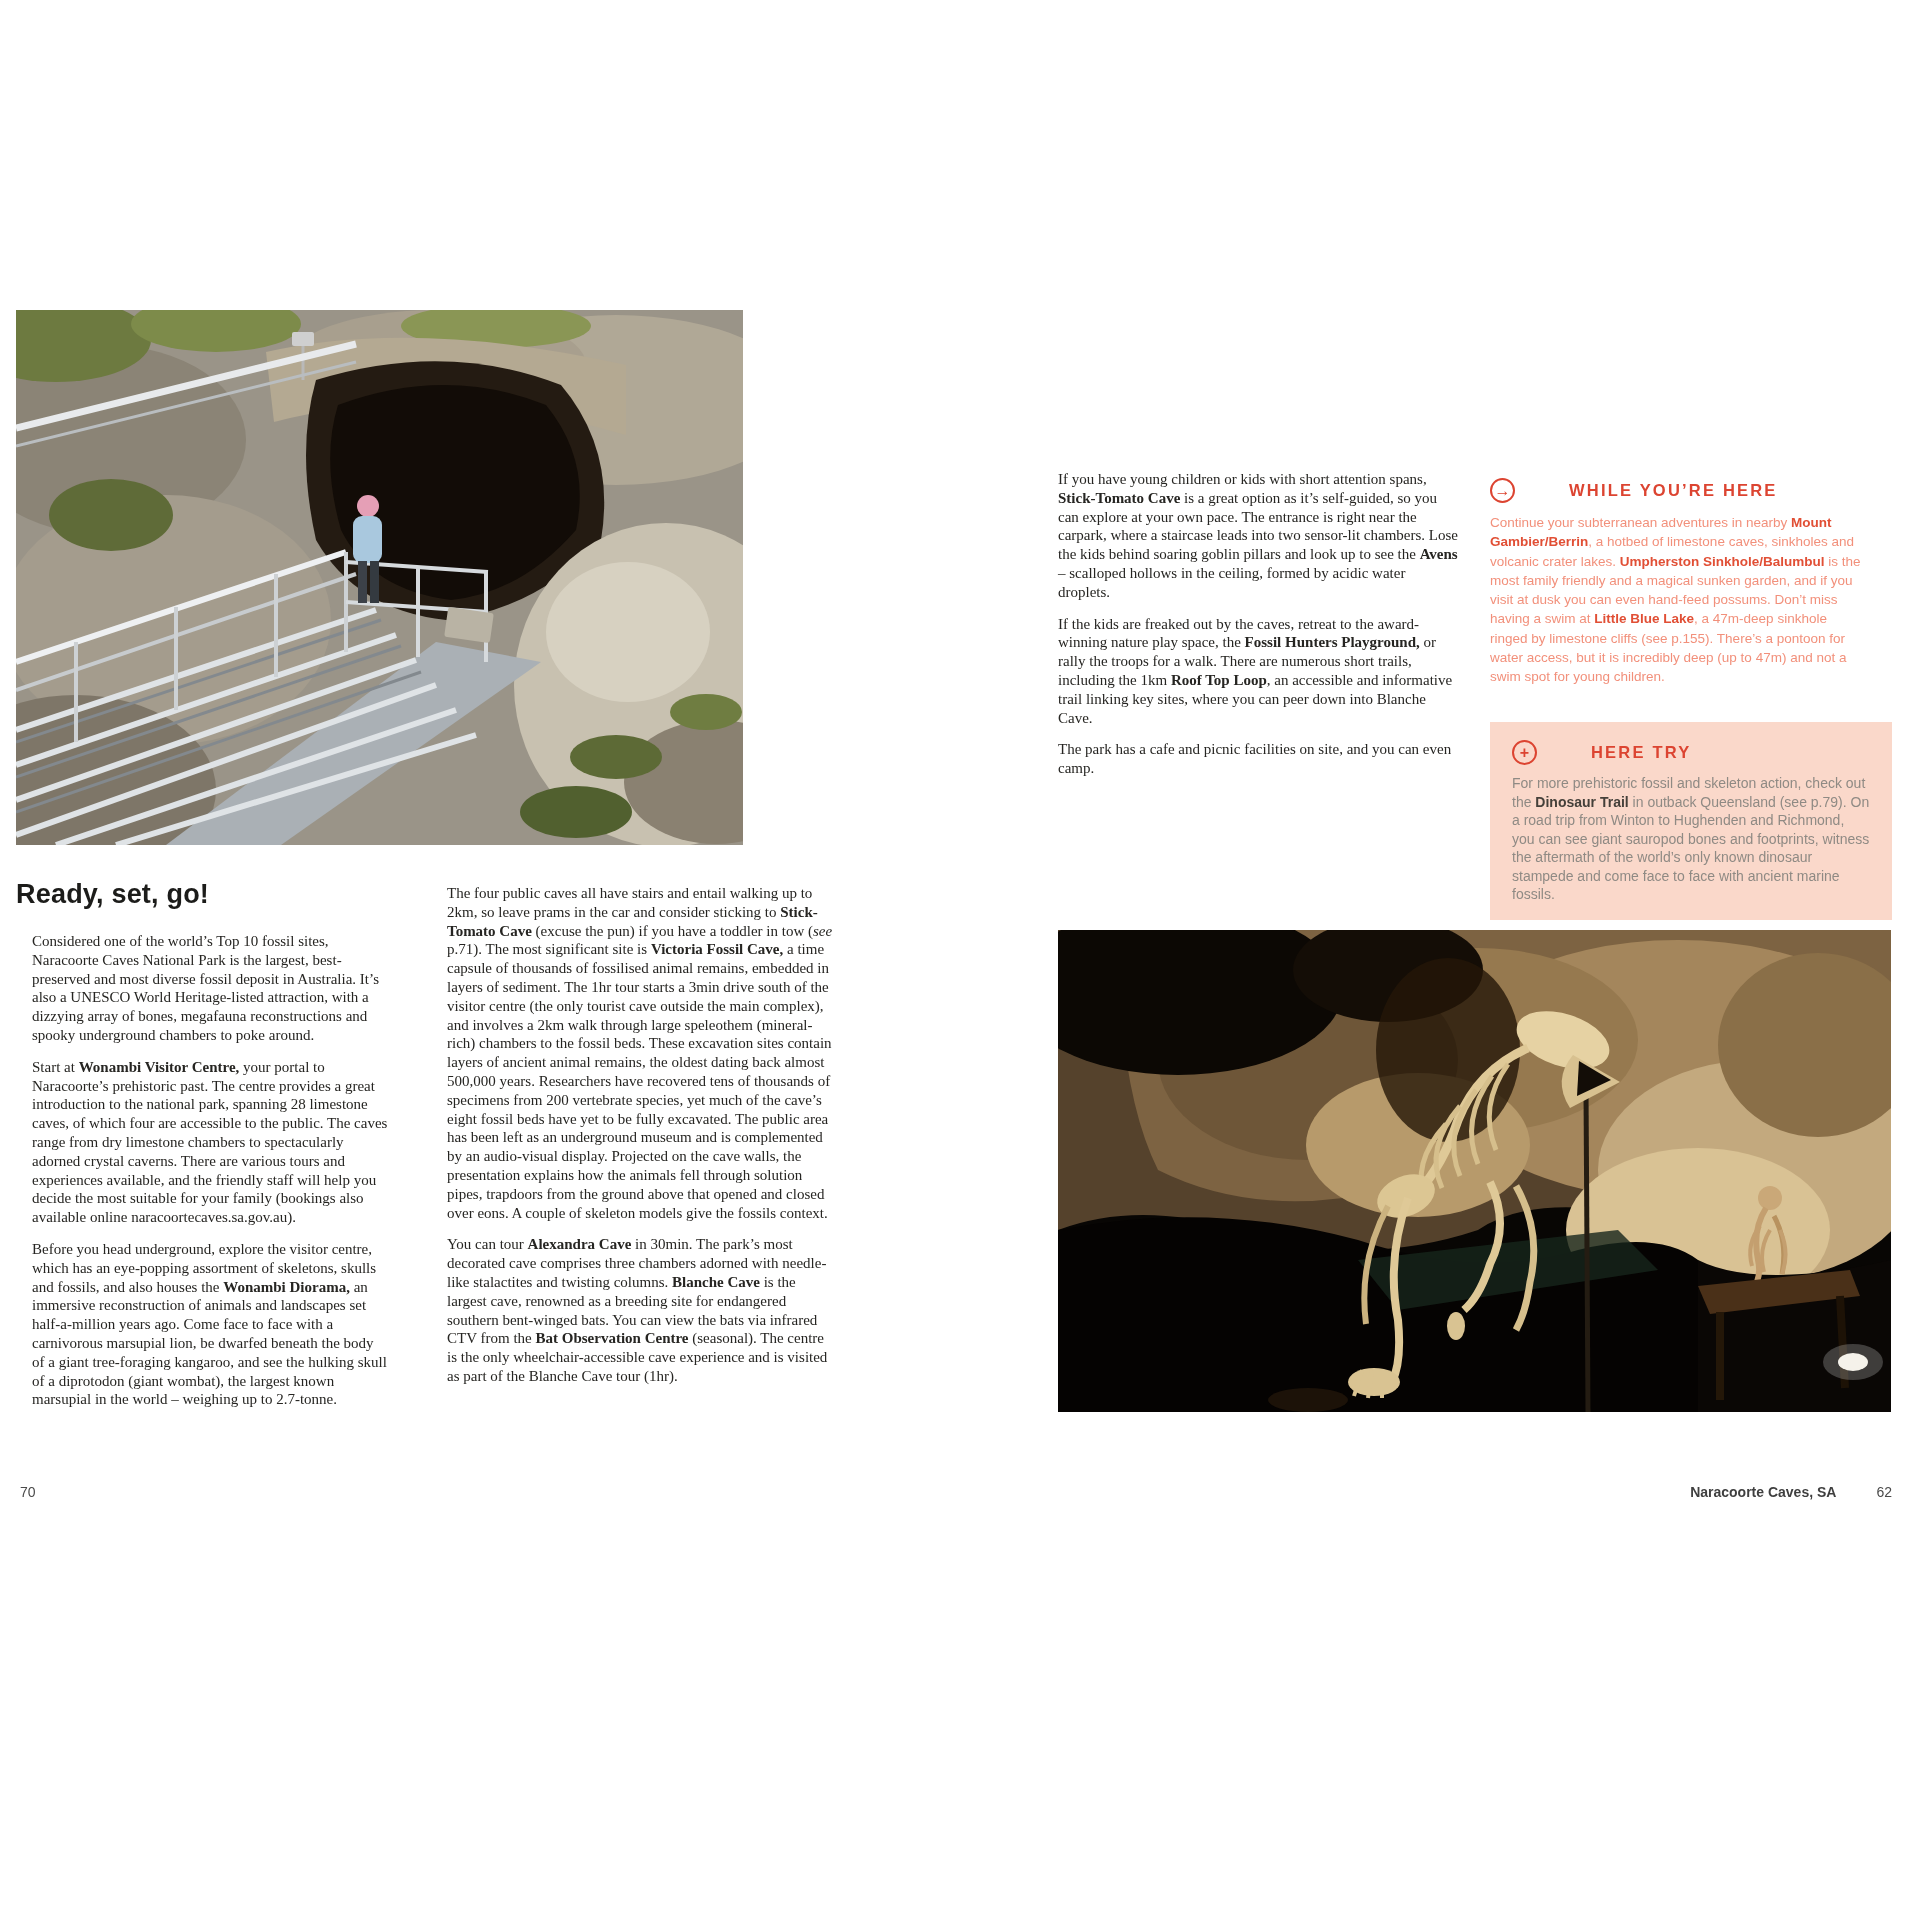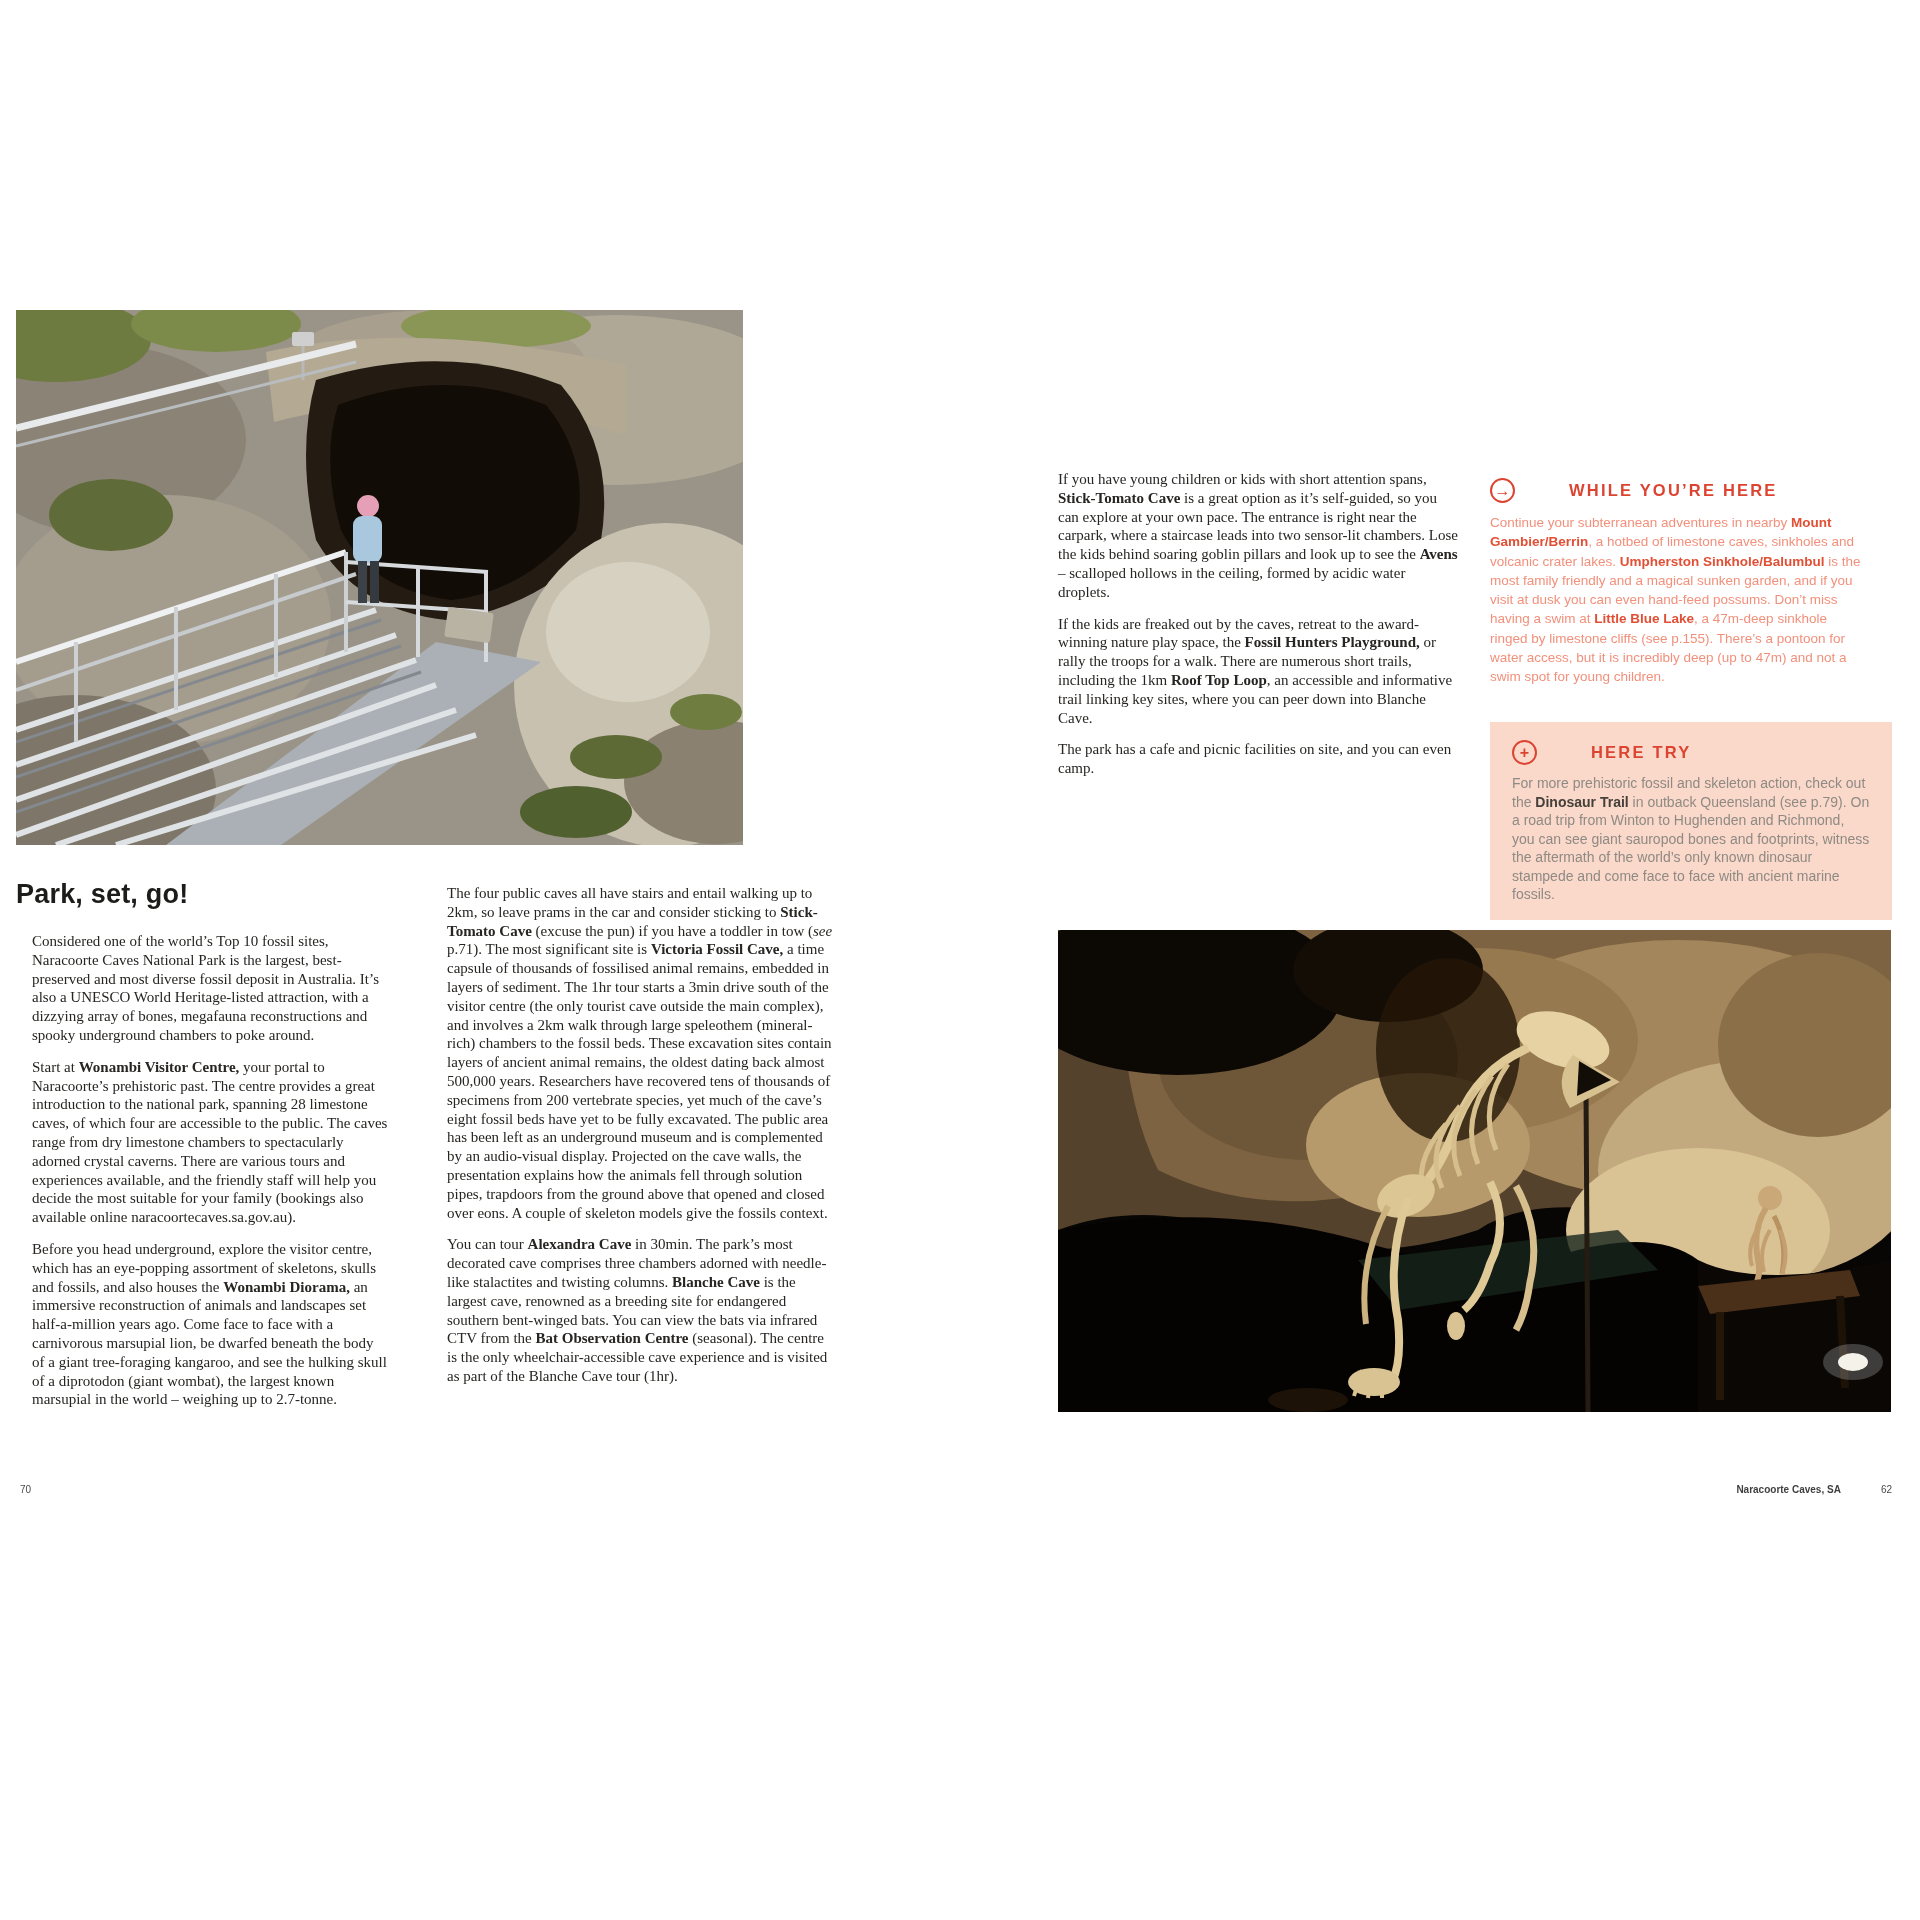--- a/index.html
+++ b/index.html
@@ -28,21 +28,21 @@
   .wyh-body{margin-top:10px;font-size:13.5px;line-height:19.3px;color:#f2907b;}
   .wyh-body .rt-b{font-weight:700;color:#e14f35;}
 
   .at-box{background:#fad8ca;box-sizing:border-box;padding:18px 22px 16px 22px;}
   .at-body{margin-top:9px;font-size:14px;line-height:18.5px;color:#8f8a84;}
   .at-body .rt-b{font-weight:700;color:#45403a;}
 
   .caption{font-size:13px;line-height:19px;color:#9b9b9b;}
   .caption .rt-i{font-family:"Liberation Serif",serif;font-style:italic;}
 
-  .footer{font-size:10px;color:#4a4a4a;}
+  .footer{font-size:14px;color:#4a4a4a;}
   .footer-right{display:flex;gap:38px;align-items:baseline;}
   .footer-label{font-weight:700;color:#3f3f3f;}
 </style>
 </head>
 <body>
 
 <div id="spread">
 
   <div class="photo" style="left:16px;top:310px;width:727px;height:535px;">
     <svg viewBox="0 0 727 535" preserveAspectRatio="none">
@@ -101,21 +101,21 @@
       <rect x="430" y="300" width="46" height="30" rx="3" fill="#b9b3a4" transform="rotate(8 453 315)"></rect>
       <g>
         <circle cx="352" cy="196" r="11" fill="#e59fb6"></circle>
         <rect x="337" y="206" width="29" height="47" rx="9" fill="#a9c8de"></rect>
         <rect x="342" y="251" width="9" height="42" fill="#3c4148"></rect>
         <rect x="354" y="251" width="9" height="42" fill="#343a40"></rect>
       </g>
     </svg>
   </div>
 
-  <div class="abs section-heading" style="left:16px;top:879px;">Park, set, go!</div>
+  <div class="abs section-heading" style="left:16px;top:879px;">Ready, set, go!</div>
 
   <div class="abs serif" style="left:32px;top:932px;width:356px;">
     <p><span>Considered one of the world’s Top 10 fossil sites, Naracoorte Caves National Park is the largest, best-preserved and most diverse fossil deposit in Australia. It’s also a UNESCO World Heritage-listed attraction, with a dizzying array of bones, megafauna reconstructions and spooky underground chambers to poke around.</span></p>
     <p><span>Start at </span><span class="rt-b">Wonambi Visitor Centre,</span><span> your portal to Naracoorte’s prehistoric past. The centre provides a great introduction to the national park, spanning 28 limestone caves, of which four are accessible to the public. The caves range from dry limestone chambers to spectacularly adorned crystal caverns. There are various tours and experiences available, and the friendly staff will help you decide the most suitable for your family (bookings also available online naracoortecaves.sa.gov.au).</span></p>
     <p><span>Before you head underground, explore the visitor centre, which has an eye-popping assortment of skeletons, skulls and fossils, and also houses the </span><span class="rt-b">Wonambi Diorama,</span><span> an immersive reconstruction of animals and landscapes set half-a-million years ago. Come face to face with a carnivorous marsupial lion, be dwarfed beneath the body of a giant tree-foraging kangaroo, and see the hulking skull of a diprotodon (giant wombat), the largest known marsupial in the world – weighing up to 2.7-tonne.</span></p>
   </div>
 
   <div class="abs serif" style="left:447px;top:884px;width:386px;">
     <p><span>The four public caves all have stairs and entail walking up to 2km, so leave prams in the car and consider sticking to </span><span class="rt-b">Stick-Tomato Cave</span><span> (excuse the pun) if you have a toddler in tow (</span><span class="rt-i">see</span><span> p.71). The most significant site is </span><span class="rt-b">Victoria Fossil Cave,</span><span> a time capsule of thousands of fossilised animal remains, embedded in layers of sediment. The 1hr tour starts a 3min drive south of the visitor centre (the only tourist cave outside the main complex), and involves a 2km walk through large speleothem (mineral-rich) chambers to the fossil beds. These excavation sites contain layers of ancient animal remains, the oldest dating back almost 500,000 years. Researchers have recovered tens of thousands of specimens from 200 vertebrate species, yet much of the cave’s eight fossil beds have yet to be fully excavated. The public area has been left as an underground museum and is complemented by an audio-visual display. Projected on the cave walls, the presentation explains how the animals fell through solution pipes, trapdoors from the ground above that opened and closed over eons. A couple of skeleton models give the fossils context.</span></p>
     <p><span>You can tour </span><span class="rt-b">Alexandra Cave</span><span> in 30min. The park’s most decorated cave comprises three chambers adorned with needle-like stalactites and twisting columns. </span><span class="rt-b">Blanche Cave</span><span> is the largest cave, renowned as a breeding site for endangered southern bent-winged bats. You can view the bats via infrared CTV from the </span><span class="rt-b">Bat Observation Centre</span><span> (seasonal). The centre is the only wheelchair-accessible cave experience and is visited as part of the Blanche Cave tour (1hr).</span></p>

